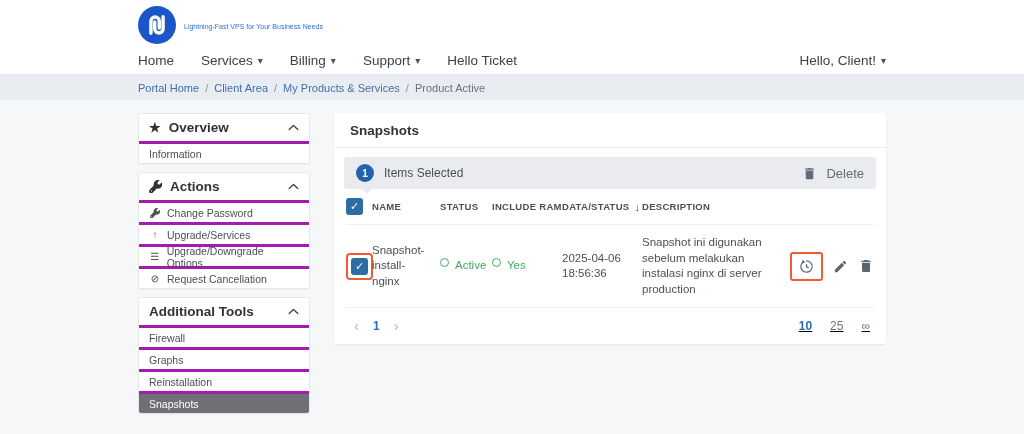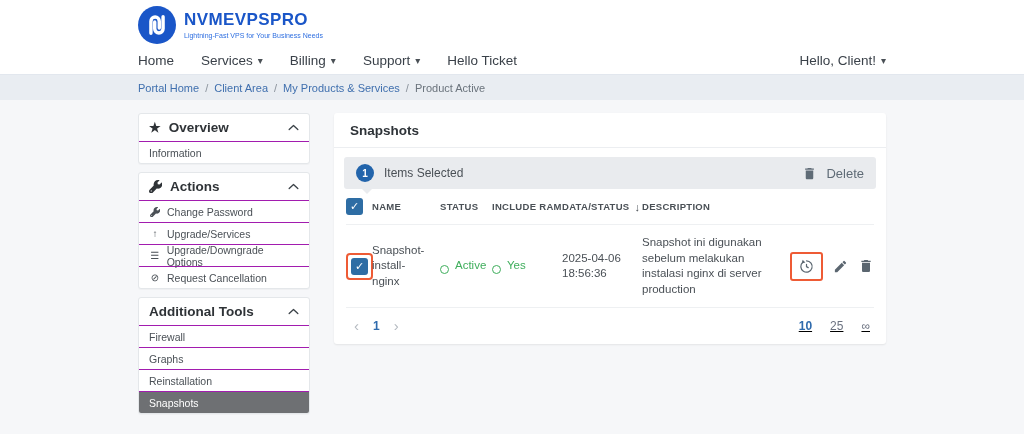--- a/index.html
+++ b/index.html
@@ -43,21 +43,21 @@
 
   
   .content { display:flex; gap:24px; margin-top:13px; align-items:flex-start; }
   .sidebar { width:172px; flex:0 0 172px; }
   .card { background:#fff; border:1px solid #e4e7ea; border-radius:3px; margin-bottom:8px;
           box-shadow:0 1px 1px rgba(0,0,0,.03); overflow:hidden; }
   .card-header { display:flex; align-items:center; gap:8px; padding:6px 10px; height:27px;
                  font-size:13.5px; font-weight:bold; color:#2f3337; cursor:pointer; }
   .card-header .hdr-icon { color:#2f3337; display:flex; align-items:center; }
   .chev { margin-left:auto; display:flex; align-items:center; }
-  .side-item { display:flex; align-items:center; gap:6px; border-top:1px solid #a21caf;
+  .side-item { display:flex; align-items:center; gap:6px; border-top:3px solid #a21caf;
                padding:0 10px; height:22px; font-size:10.5px; color:#4a5056; cursor:pointer; }
   .side-item .it-icon { color:#4a5056; display:flex; align-items:center; width:12px; justify-content:center; font-size:10px; }
   .side-item.active { background:#6e7073; color:#fff; }
   .glyph-star { font-size:13px; line-height:1; }
 
   
   .panel { flex:1; background:#fff; border-radius:3px; box-shadow:0 1px 2px rgba(0,0,0,.08); }
   .panel-title { font-size:13.5px; font-weight:bold; color:#2e3338; padding:10px 16px 9px;
                  border-bottom:1px solid #eceef1; }
   .sel-bar-wrap { padding:9px 10px 0; position:relative; }
@@ -76,21 +76,21 @@
                         align-items:center; }
   .tbl-head { height:36px; border-bottom:1px solid #eef0f2; }
   .th { font-size:9.5px; font-weight:bold; color:#4a5056; letter-spacing:.3px; cursor:pointer;
         display:flex; align-items:center; gap:5px; }
   .sort-arrow { font-size:11px; color:#4a5056; }
   .tbl-row { padding:10px 0; border-bottom:1px solid #eef0f2; align-items:center; }
   .td { font-size:11.5px; color:#4a5056; line-height:1.35; padding-right:8px; }
   .checkbox { width:17px; height:17px; border-radius:3px; background:#2e6da4; color:#fff;
               display:flex; align-items:center; justify-content:center; font-size:11px; cursor:pointer; }
   .annot { border:2px solid #ee5b35; border-radius:4px; padding:3px; display:inline-flex; }
-  .status-cell { display:flex; align-items:flex-end; gap:6px; color:#3fae5c; font-size:11.5px; }
+  .status-cell { display:flex; align-items:flex-start; gap:6px; color:#3fae5c; font-size:11.5px; }
   .status-dot { width:9px; height:9px; border:1.5px solid #3fae5c; border-radius:50%; flex:0 0 9px; }
   .actions-cell { display:flex; align-items:center; justify-content:flex-end; gap:10px; color:#5b6670; }
   .act-icon { cursor:pointer; display:flex; align-items:center; color:#5b6670; }
   .annot-restore { border:2px solid #ee5b35; border-radius:3px; padding:4px 6px; display:inline-flex; }
 
   .pager { display:flex; align-items:center; padding:9px 16px 10px; }
   .pg-btn { color:#b4bac0; font-size:15px; cursor:pointer; padding:0 4px; }
   .pg-num { color:#2f6bad; font-size:12px; font-weight:bold; margin:0 10px; cursor:pointer; }
   .pg-sizes { margin-left:auto; display:flex; align-items:center; gap:18px; font-size:12px;text-decoration:underline; }
   .pg-size { color:#6b7280; cursor:pointer; }
@@ -106,21 +106,20 @@
   <div class="topbar">
     <div class="container topbar-inner">
       <div class="logo">
         <span class="logo-circle">
           <svg viewBox="0 0 100 100" width="38" height="38">
             <circle cx="50" cy="50" r="50" fill="#1a56c8"></circle>
             <path d="M34 72 V40 a11 11 0 0 1 22 0 v18 M66 28 v32 a11 11 0 0 1 -22 0 V42" fill="none" stroke="#fff" stroke-width="9" stroke-linecap="round"></path>
           </svg>
         </span>
         <span class="logo-text-block">
-          <span class="logo-name">NVMEVPSPRO</span>
           <span class="logo-tagline">Lightning-Fast VPS for Your Business Needs</span>
         </span>
       </div>
     </div>
   </div>
 
   <div class="navrow">
     <div class="container nav-inner">
       <span class="nav-item">
         <span>Home</span>

